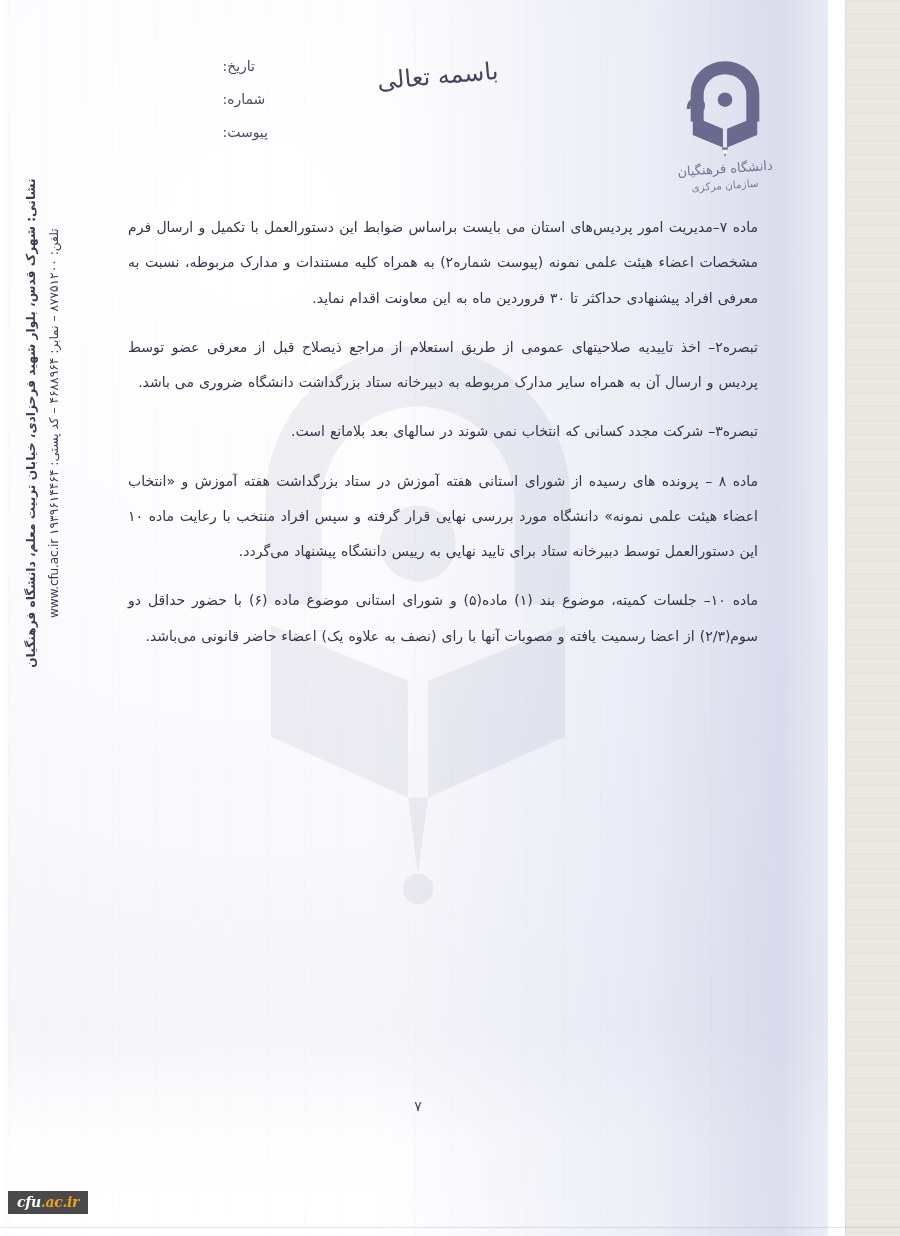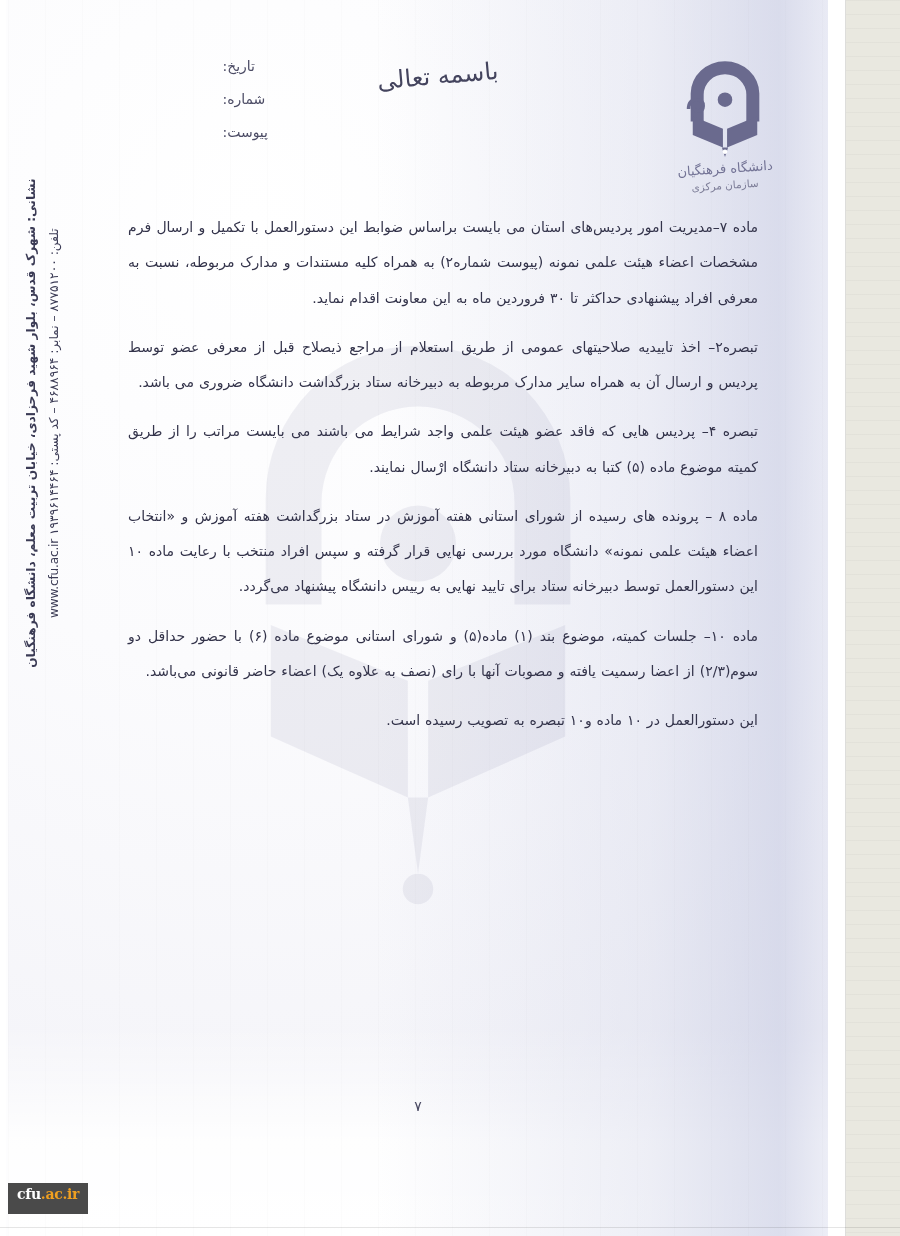--- a/index.html
+++ b/index.html
@@ -143,23 +143,23 @@
     text-align:center;
   }
   .vstrip-line1{display:block;font-weight:bold;letter-spacing:-.2px;}
   .vstrip-line2{display:block;letter-spacing:-.2px;}
   .vstrip .url{font-family:"DejaVu Sans","Liberation Sans",sans-serif;direction:ltr;display:inline-block;}
 
   
   .site-badge{
     position:absolute;left:8px;bottom:22px;z-index:6;
     background:#4a4a4a;
-    padding:4px 9px 13px 9px;
+    padding:4px 9px 5px 9px;
     font-family:"DejaVu Serif","Liberation Serif",serif;
-    font-weight:bold;font-size:14px;
+    font-style:italic;font-weight:bold;font-size:14px;
     line-height:1;letter-spacing:-.3px;
     direction:ltr;
   }
   .site-badge .b-cfu{color:#ffffff;}
   .site-badge .b-tld{color:#f0a020;}
 
   .bottom-rule{
     position:absolute;left:0;right:0;bottom:8px;height:1px;
     background:rgba(0,0,0,.10);z-index:5;
   }
@@ -216,24 +216,23 @@
       <div>تاریخ:</div>
       <div>شماره:</div>
       <div>پیوست:</div>
     </div>
 
   </div>
 
   <div class="doc-body">
     <p class="para">ماده ۷–مدیریت امور پردیس‌های استان می بایست براساس ضوابط این دستورالعمل با تکمیل و ارسال فرم مشخصات اعضاء هیئت علمی نمونه (پیوست شماره۲) به همراه کلیه مستندات و مدارک مربوطه، نسبت به معرفی افراد پیشنهادی حداکثر تا ۳۰ فروردین ماه به این معاونت اقدام نماید.</p>
     <p class="para">تبصره۲– اخذ تاییدیه صلاحیتهای عمومی از طریق استعلام از مراجع ذیصلاح قبل از معرفی عضو توسط پردیس و ارسال آن به همراه سایر مدارک مربوطه به دبیرخانه ستاد بزرگداشت دانشگاه ضروری می باشد.</p>
-    <p class="para">تبصره ۴– پردیس هایی که فاقد عضو هیئت علمی واجد شرایط می باشند می بایست مراتب را از طریق کمیته موضوع ماده (۵) کتبا به دبیرخانه ستاد دانشگاه ارْسال نمایند.</p>
+    <p class="para">تبصره۳– شرکت مجدد کسانی که انتخاب نمی شوند در سالهای بعد بلامانع است.</p>
     <p class="para">ماده ۸ – پرونده های رسیده از شورای استانی هفته آموزش در ستاد بزرگداشت هفته آموزش و «انتخاب اعضاء هیئت علمی نمونه» دانشگاه مورد بررسی نهایی قرار گرفته و سپس افراد منتخب با رعایت ماده ۱۰ این دستورالعمل توسط دبیرخانه ستاد برای تایید نهایی به رییس دانشگاه پیشنهاد می‌گردد.</p>
     <p class="para">ماده ۱۰– جلسات کمیته، موضوع بند (۱) ماده(۵) و شورای استانی موضوع ماده (۶) با حضور حداقل دو سوم(۲/۳) از اعضا رسمیت یافته و مصوبات آنها با رای (نصف به علاوه یک) اعضاء حاضر قانونی می‌باشد.</p>
-    <p class="para">این دستورالعمل در ۱۰ ماده و۱۰ تبصره به تصویب رسیده است.</p>
   </div>
 
   <div class="page-no">۷</div>
 
   <div class="vstrip">
     <div class="vstrip-inner">
       <span class="vstrip-line1">نشانی: شهرک قدس، بلوار شهید فرحزادی، خیابان تربیت معلم، دانشگاه فرهنگیان</span>
       <span class="vstrip-line2">
         <span>تلفن: ۸۷۷۵۱۲۰۰ – نمابر: ۴۶۸۸۹۶۴ – کد پستی: ۱۹۳۹۶۱۴۴۶۴</span>
         <span class="url">www.cfu.ac.ir</span>

